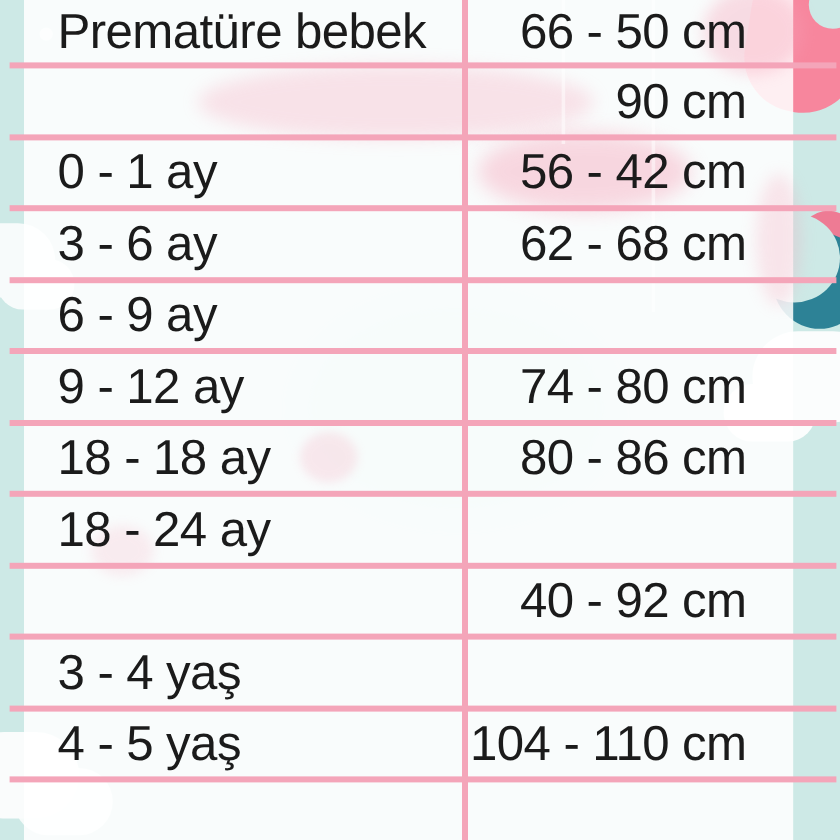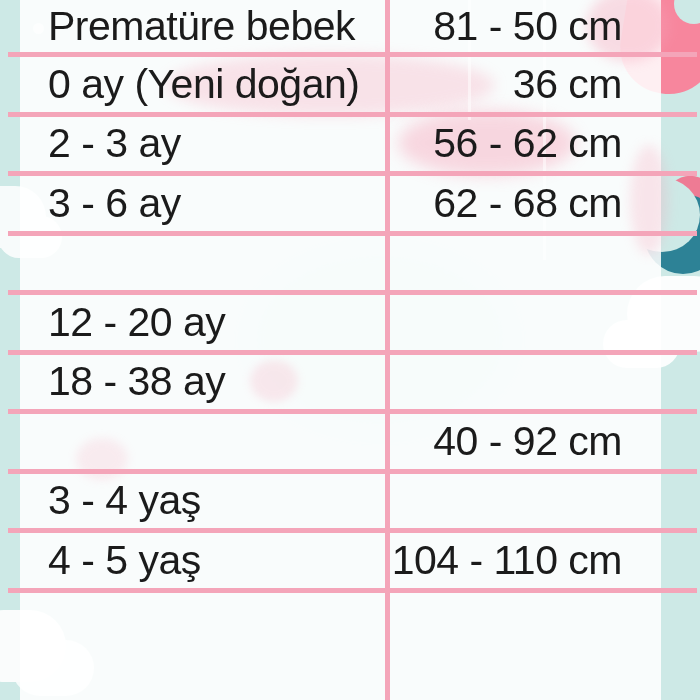--- a/index.html
+++ b/index.html
@@ -160,64 +160,75 @@
   <div class="faint fb6"></div>
   <div class="streak st1"></div>
   <div class="streak st2"></div>
 
   <div class="rows" id="rows">
   <div class="row">
     <div class="cell age">
       <span>Prematüre bebek</span>
     </div>
     <div class="cell size">
-      <span>81 - 50 cm</span>
-    </div>
-  </div>
-
-  <div class="row">
-    <div class="cell age">
-      <span>0 ay (Yeni doğan)</span>
-    </div>
-    <div class="cell size">
-      <span>36 cm</span>
-    </div>
-  </div>
-
-  <div class="row">
-    <div class="cell age">
-      <span>2 - 3 ay</span>
-    </div>
-    <div class="cell size">
-      <span>56 - 62 cm</span>
+      <span>66 - 50 cm</span>
+    </div>
+  </div>
+
+  <div class="row">
+    <div class="cell size">
+      <span>90 cm</span>
+    </div>
+  </div>
+
+  <div class="row">
+    <div class="cell age">
+      <span>0 - 1 ay</span>
+    </div>
+    <div class="cell size">
+      <span>56 - 42 cm</span>
     </div>
   </div>
 
   <div class="row">
     <div class="cell age">
       <span>3 - 6 ay</span>
     </div>
     <div class="cell size">
       <span>62 - 68 cm</span>
     </div>
   </div>
 
   <div class="row">
-  </div>
-
-
-  <div class="row">
-    <div class="cell age">
-      <span>12 - 20 ay</span>
-    </div>
-  </div>
-
-  <div class="row">
-    <div class="cell age">
-      <span>18 - 38 ay</span>
+    <div class="cell age">
+      <span>6 - 9 ay</span>
+    </div>
+  </div>
+
+  <div class="row">
+    <div class="cell age">
+      <span>9 - 12 ay</span>
+    </div>
+    <div class="cell size">
+      <span>74 - 80 cm</span>
+    </div>
+  </div>
+
+  <div class="row">
+    <div class="cell age">
+      <span>18 - 18 ay</span>
+    </div>
+    <div class="cell size">
+      <span>80 - 86 cm</span>
+    </div>
+  </div>
+
+  <div class="row">
+    <div class="cell age">
+      <span>18 - 24 ay</span>
     </div>
   </div>
 
   <div class="row">
     <div class="cell size">
       <span>40 - 92 cm</span>
     </div>
   </div>
 
 

